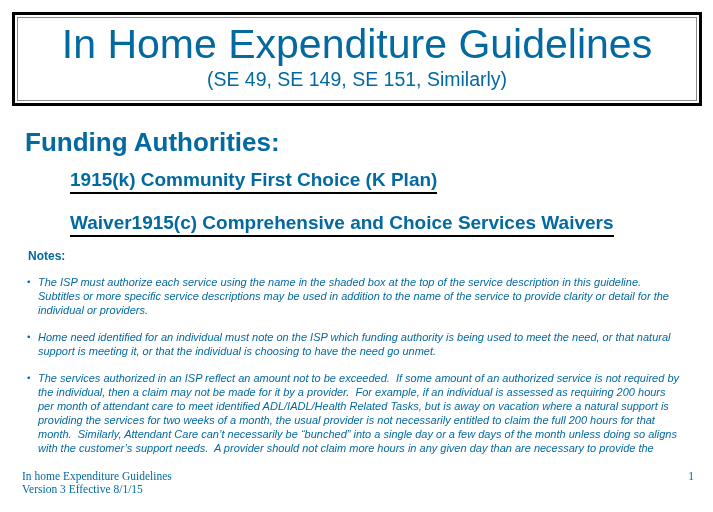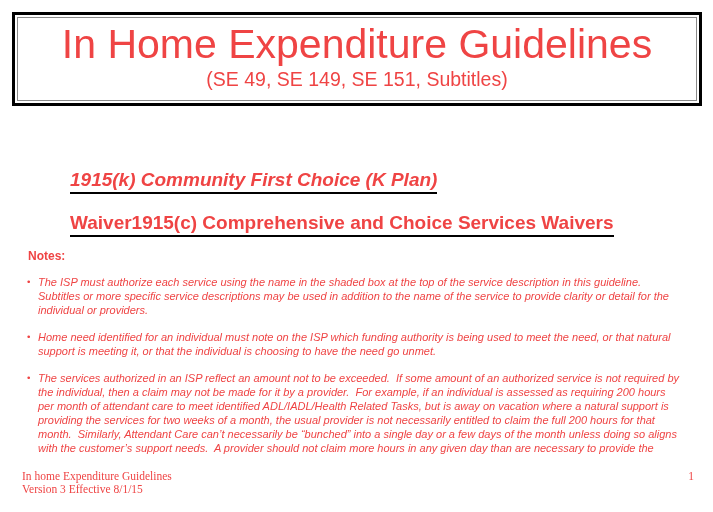--- a/index.html
+++ b/index.html
@@ -1,18 +1,18 @@
 <!DOCTYPE html>
 <html><head>
 <meta charset="utf-8">
 <style>
   html,body { margin:0; padding:0; }
   .page {
     position:relative; width:713px; height:512px;
-    background:#ffffff; color:#ef4444;
+    background:#ffffff; color:#0369a1;
     font-family:"Liberation Sans", sans-serif;
     overflow:hidden;
   }
   
   .title-box {
     position:absolute; left:12px; top:12px; width:690px; height:94px;
     border:3px solid #000000; box-sizing:border-box; background:#ffffff;
   }
   .title-inner {
     position:absolute; left:2px; top:2px; right:2px; bottom:2px;
@@ -22,21 +22,21 @@
   .doc-subtitle { font-size:19.5px; line-height:23px; white-space:nowrap; }
 
   .funding-heading {
     position:absolute; left:25px; top:127px; margin:0;
     font-size:26px; font-weight:bold; white-space:nowrap;
   }
   .authority {
     position:absolute; left:70px; font-size:19px; font-weight:bold; white-space:nowrap;
   }
   .authority span { border-bottom:2px solid #000; padding-bottom:1px; display:inline-block; }
-  .auth-1 { top:169px;font-style:italic; }
+  .auth-1 { top:169px; }
   .auth-2 { top:212px; }
 
   .notes-heading {
     position:absolute; left:28px; top:249px; margin:0;
     font-size:12px; font-weight:bold;text-align:right;
   }
   .bullets { position:absolute; left:27px; top:275px; width:680px; }
   .bullet { display:flex; margin-bottom:13px; }
   .bullet-glyph { flex:0 0 11px; width:11px; font-size:9.8px; line-height:14px; }
   .bullet-text { font-size:11px; line-height:14px; white-space:pre-wrap;font-style:italic; }
@@ -51,24 +51,25 @@
   }
 </style>
 </head>
 <body>
 
 <div class="page">
 
   <div class="title-box">
     <div class="title-inner">
       <div class="doc-title">In Home Expenditure Guidelines</div>
-      <div class="doc-subtitle">(SE 49, SE 149, SE 151, Subtitles)</div>
+      <div class="doc-subtitle">(SE 49, SE 149, SE 151, Similarly)</div>
     </div>
   </div>
 
+  <h2 class="funding-heading">Funding Authorities:</h2>
 
   <div class="authority auth-1">
     <span>1915(k) Community First Choice (K Plan)</span>
   </div>
   <div class="authority auth-2">
     <span>Waiver1915(c) Comprehensive and Choice Services Waivers</span>
   </div>
 
   <h3 class="notes-heading">Notes:</h3>
 

